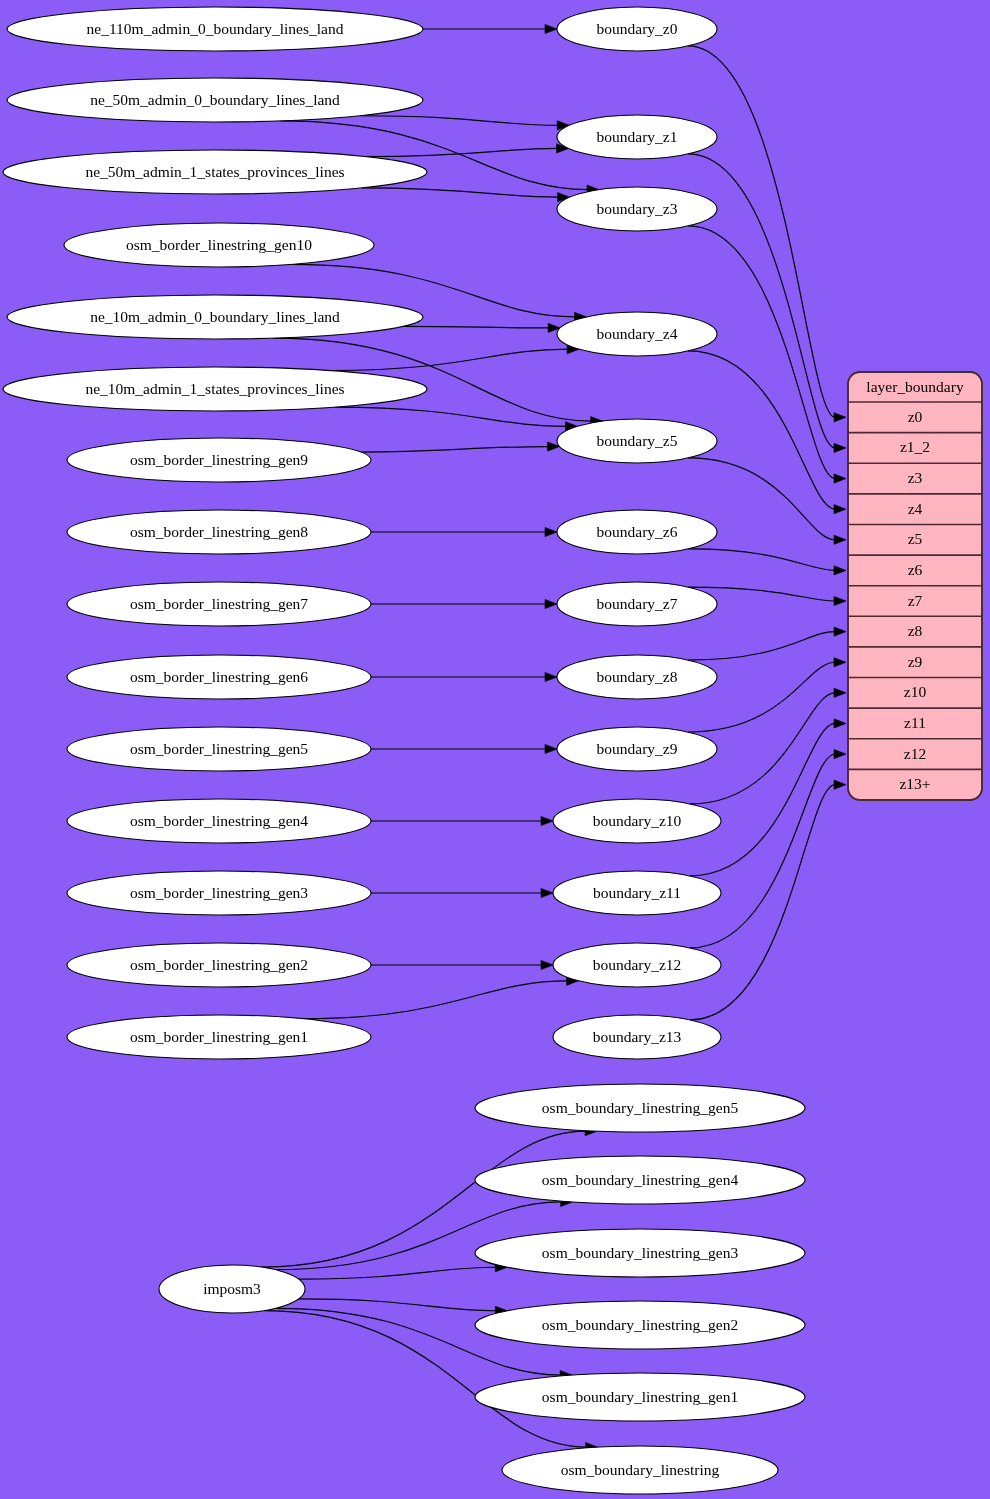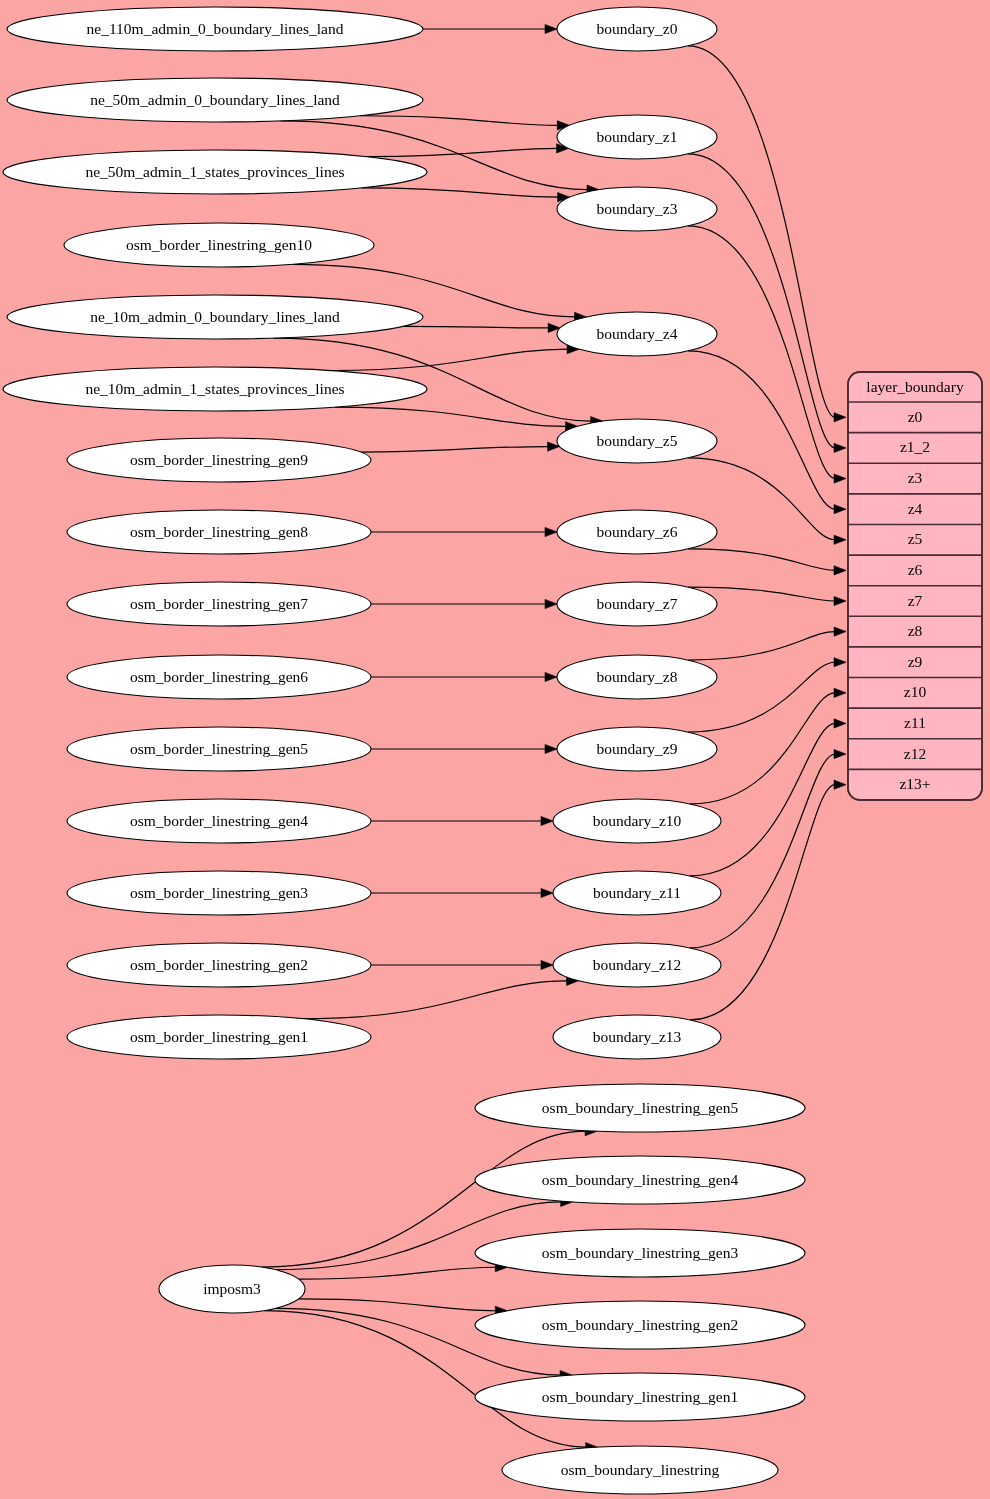--- a/index.html
+++ b/index.html
@@ -1,16 +1,16 @@
 <!DOCTYPE html>
 <html><head>
 <meta charset="utf-8">
 <style>
   html,body{margin:0;padding:0;background:#ffffff;}
-  #stage{position:relative;width:990px;height:1499px;background:#fca5a5;overflow:hidden;}
+  #stage{position:relative;width:990px;height:1499px;background:#8b5cf6;overflow:hidden;}
   svg{position:absolute;left:0;top:0;width:990px;height:1499px;}
   .node-ellipse{fill:#ffffff;stroke:#000000;stroke-width:1.1;}
   .node-label{font-family:"Liberation Serif","DejaVu Serif",serif;font-size:15.5px;fill:#000000;text-anchor:middle;dominant-baseline:middle;}
   .edge{fill:none;stroke:#000000;stroke-width:1.2;}
   .arrowfill{fill:#000000;stroke:#000000;stroke-width:0.6;}
   .tbl-head-txt{font-family:"Liberation Serif","DejaVu Serif",serif;font-size:15.5px;fill:#000000;text-anchor:middle;dominant-baseline:middle;}
   .tbl-row-txt{font-family:"Liberation Serif","DejaVu Serif",serif;font-size:15.5px;fill:#000000;text-anchor:middle;dominant-baseline:middle;}
 </style>
 </head>
 <body>

